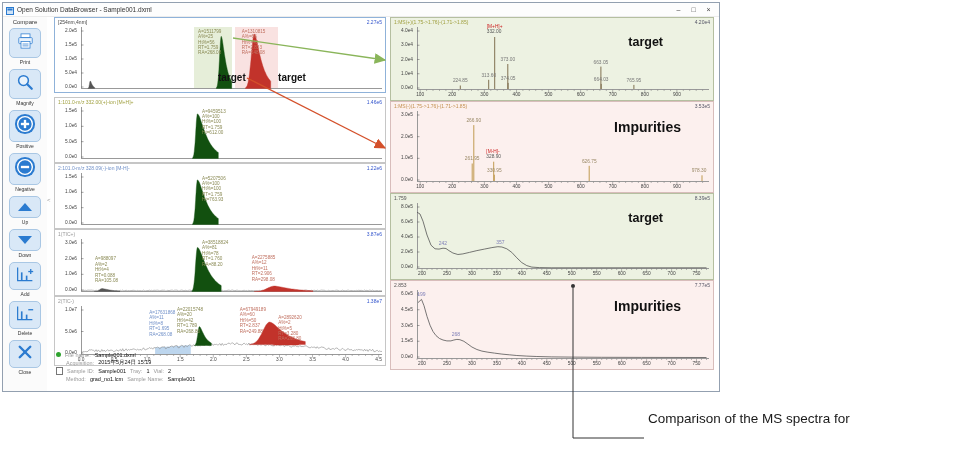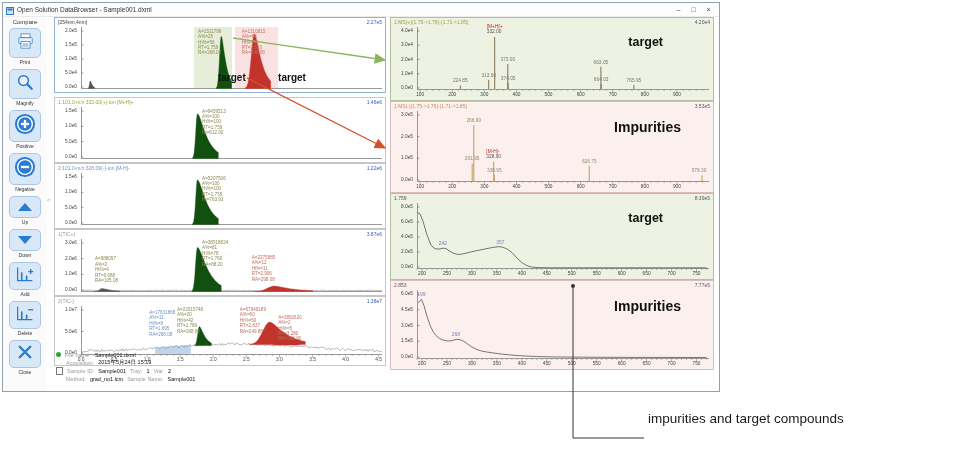--- a/index.html
+++ b/index.html
@@ -842,15 +842,15 @@
         </marker>
     </defs>
     <line x1="233" y1="38" x2="385" y2="60" stroke="#8ab55a" stroke-width="1.3" marker-end="url(#ag)"></line>
     <line x1="247" y1="78" x2="385" y2="148" stroke="#d4502a" stroke-width="1.3" marker-end="url(#ar)"></line>
     <circle cx="573" cy="286" r="2" fill="#333"></circle>
     <line x1="573" y1="288" x2="573" y2="438" stroke="#333" stroke-width="1"></line>
     <line x1="573" y1="438" x2="644" y2="438" stroke="#333" stroke-width="1"></line>
   </svg>
 
   <div class="caption">
-    <div>impurities and target compounds</div>
+    <div>Comparison of the MS spectra for</div>
   </div>
 </div>
 
 </body></html>

